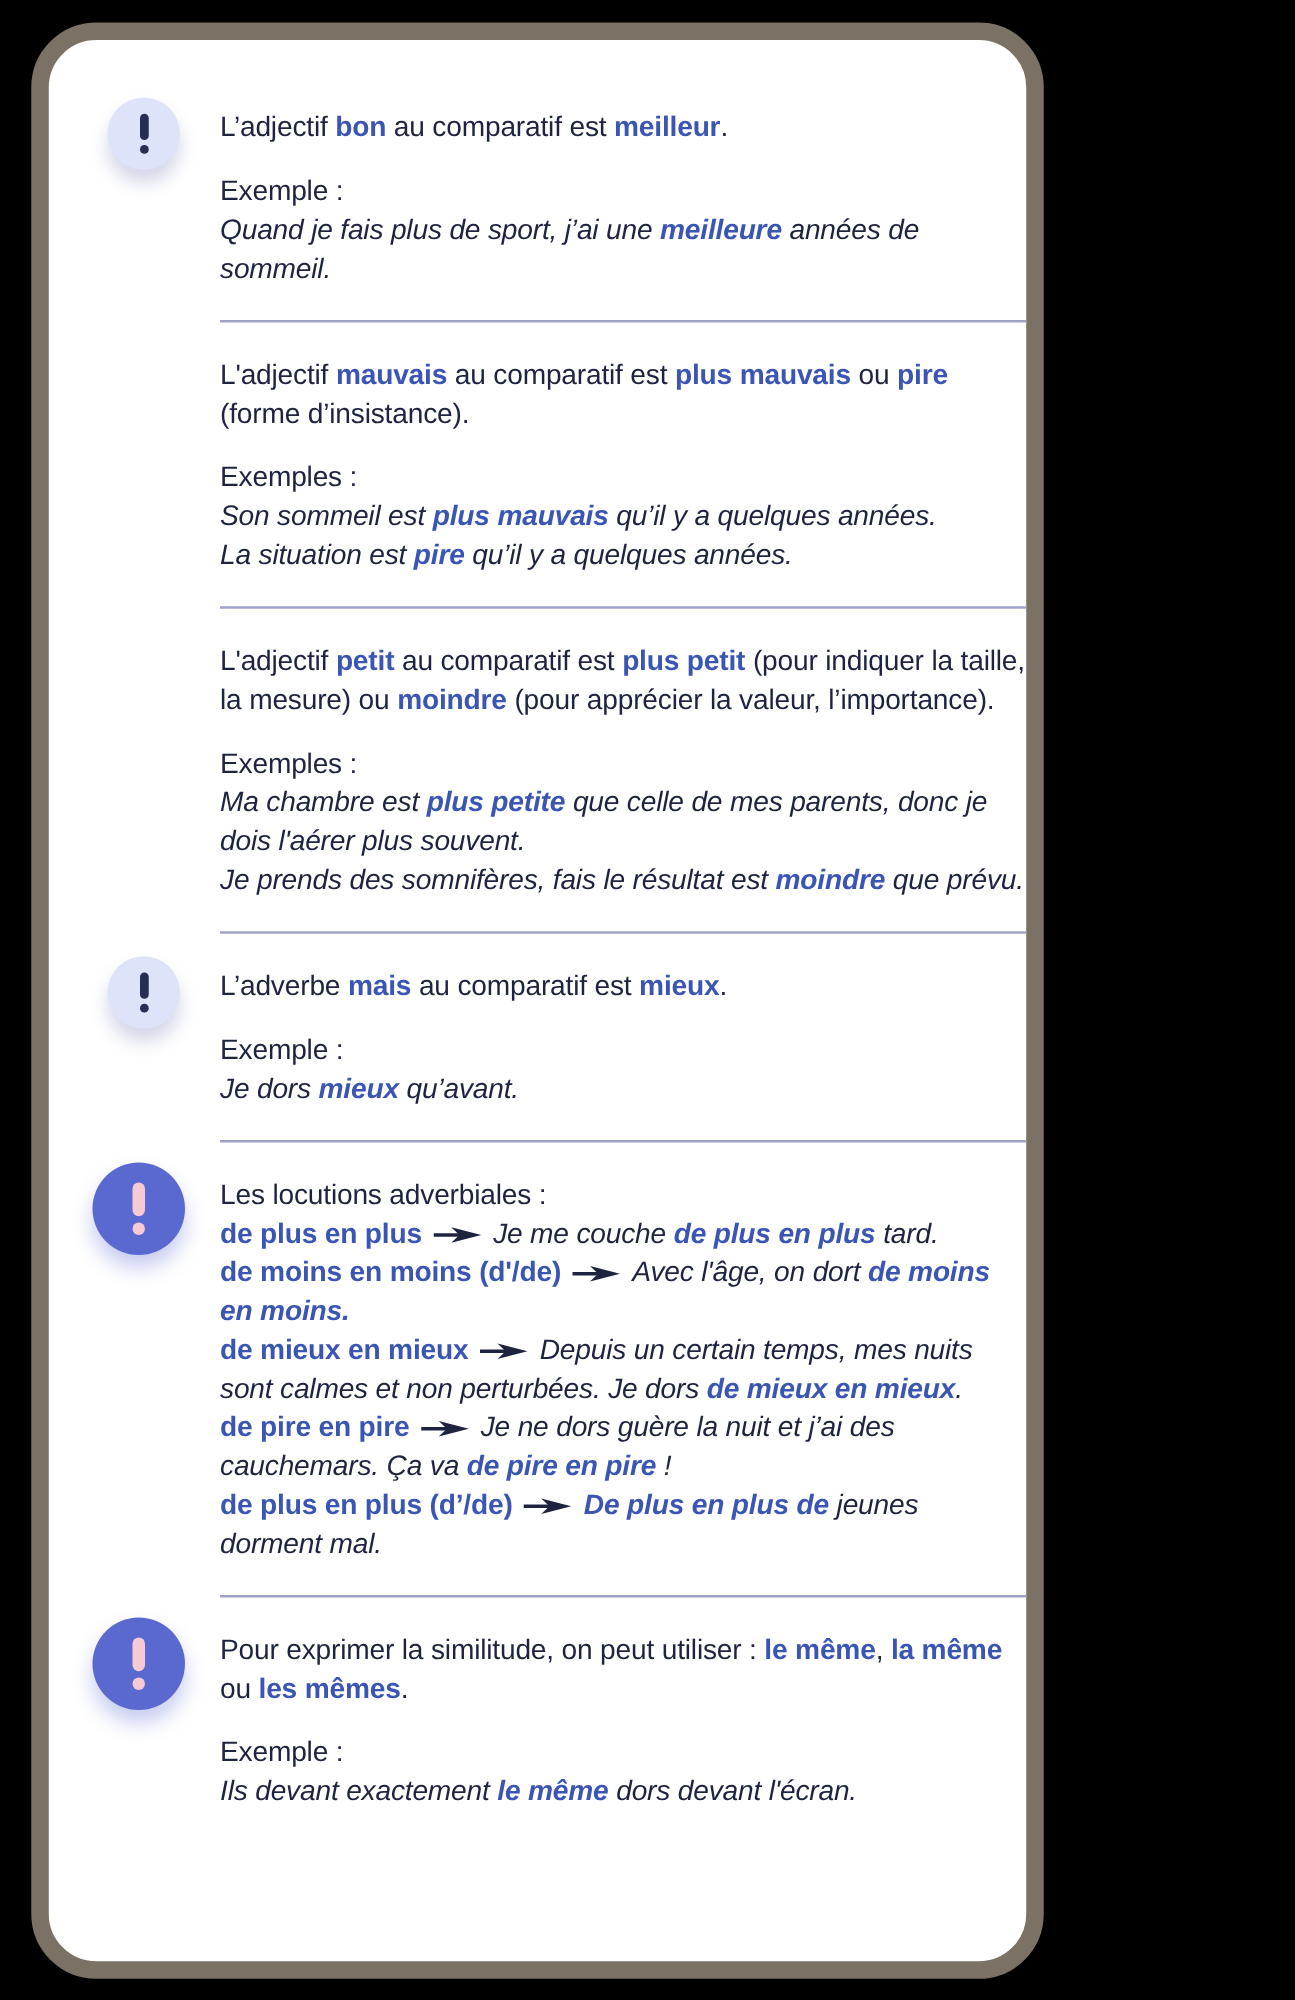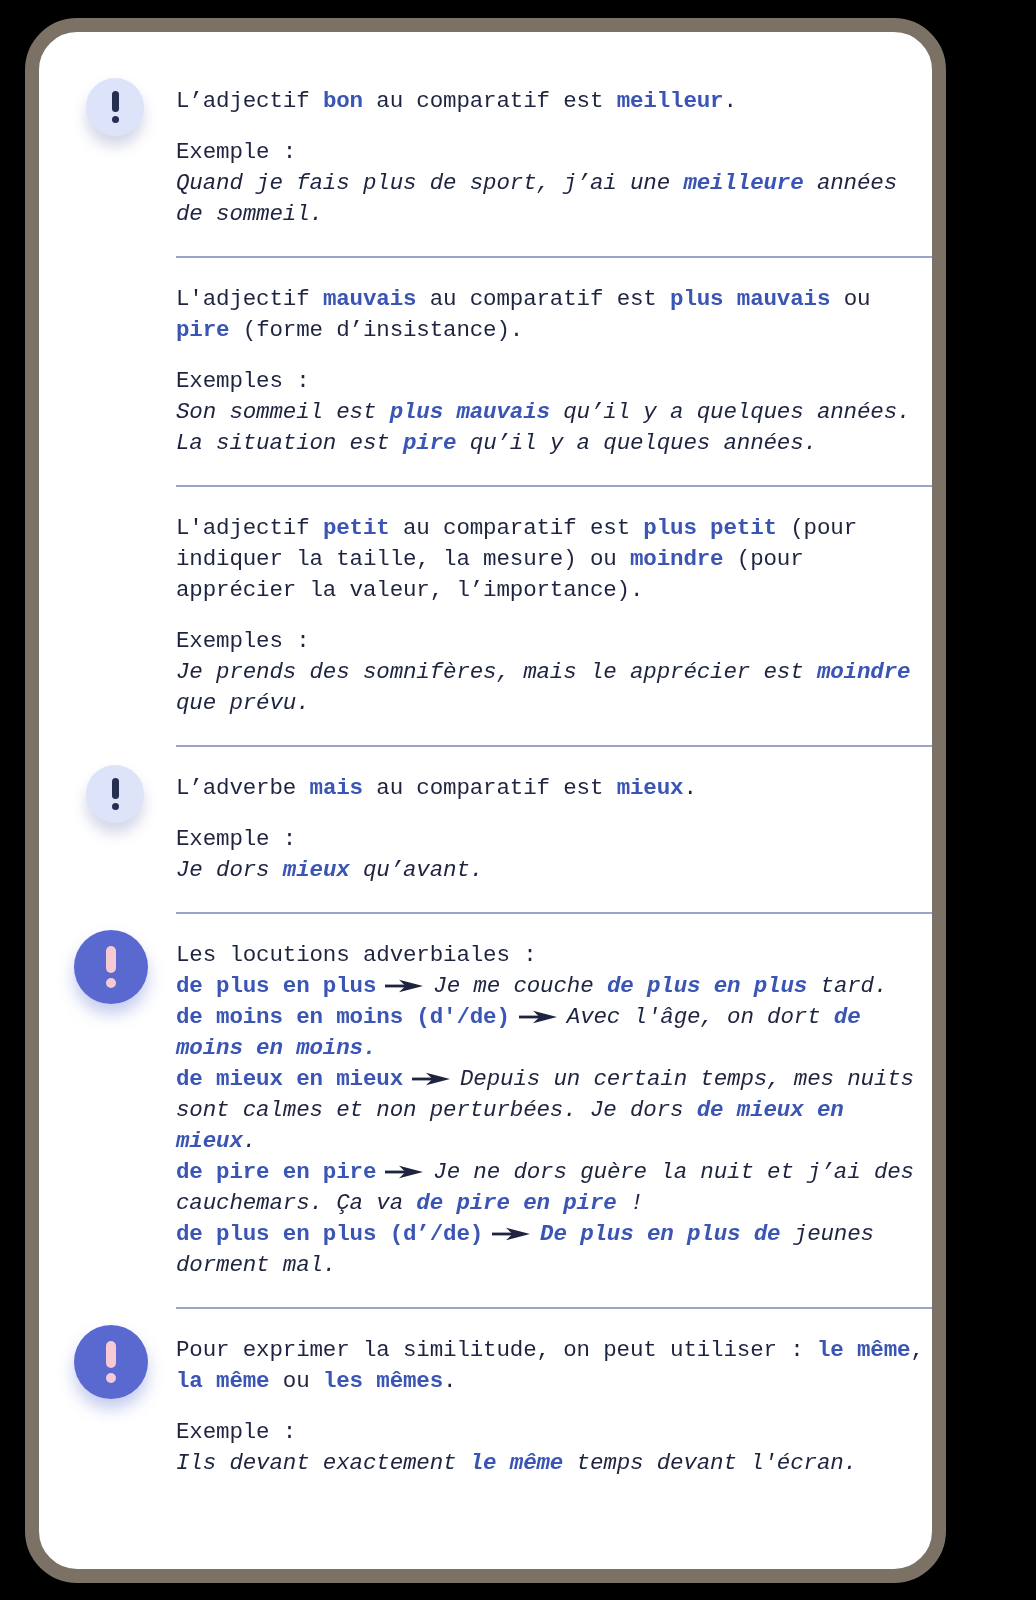--- a/index.html
+++ b/index.html
@@ -14,27 +14,26 @@
   }
   html,body{margin:0;padding:0;}
   body{
     width:1036px;height:1600px;
     background:#000;
     position:relative;
     font-family:"Liberation Sans","DejaVu Sans",sans-serif;
   }
   .card-frame{
     position:absolute;left:25px;top:18px;
-    width:921px;height:1565px;
+    width:810px;height:1565px;
     box-sizing:border-box;
     border:14px solid var(--frame);
     border-radius:52px;
     background:#fff;
     overflow:hidden;
-    font-family:Liberation Mono, monospace;
   }
   .content{
     padding-top:54px;
   }
   .section{display:flex;}
   .icon-col{width:137px;flex:none;}
   .icon{
     display:flex;flex-direction:column;align-items:center;justify-content:center;
     border-radius:50%;
   }
@@ -108,21 +107,22 @@
             </div>
           </div>
         </div>
         <div class="divider"></div>
         <div class="section">
           <div class="icon-col"></div>
           <div class="body">
             <p class="heading"><span class="t-d">L'adjectif </span><span class="t-b">petit</span><span class="t-d"> au comparatif est </span><span class="t-b">plus petit</span><span class="t-d"> (pour indiquer la taille, la mesure) ou </span><span class="t-b">moindre</span><span class="t-d"> (pour apprécier la valeur, l’importance).</span></p>
             <div class="example-block">
               <p class="ex-label">Exemples :</p>
-              <p class="example"><span class="t-i">Je prends des somnifères, mais le apprécier est </span><span class="t-bi">moindre</span><span class="t-i"> que prévu.</span></p>
+              <p class="example"><span class="t-i">Ma chambre est </span><span class="t-bi">plus petite</span><span class="t-i"> que celle de mes parents, donc je dois l'aérer plus souvent.</span></p>
+              <p class="example"><span class="t-i">Je prends des somnifères, fais le résultat est </span><span class="t-bi">moindre</span><span class="t-i"> que prévu.</span></p>
             </div>
           </div>
         </div>
         <div class="divider"></div>
         <div class="section">
           <div class="icon-col">
             <div class="icon icon-light">
               <div class="mark-bar"></div>
               <div class="mark-dot"></div>
             </div>
@@ -172,19 +172,19 @@
           <div class="icon-col">
             <div class="icon icon-purple">
               <div class="mark-bar"></div>
               <div class="mark-dot"></div>
             </div>
           </div>
           <div class="body">
             <p class="heading"><span class="t-d">Pour exprimer la similitude, on peut utiliser :  </span><span class="t-b">le même</span><span class="t-d">, </span><span class="t-b">la même</span><span class="t-d"> ou </span><span class="t-b">les mêmes</span><span class="t-d">.</span></p>
             <div class="example-block">
               <p class="ex-label">Exemple :</p>
-              <p class="example"><span class="t-i">Ils devant exactement </span><span class="t-bi">le même</span><span class="t-i"> temps devant l'écran.</span></p>
+              <p class="example"><span class="t-i">Ils devant exactement </span><span class="t-bi">le même</span><span class="t-i"> dors devant l'écran.</span></p>
             </div>
           </div>
         </div>
       </div>
   </div>
 </div>
 
 </body></html>

